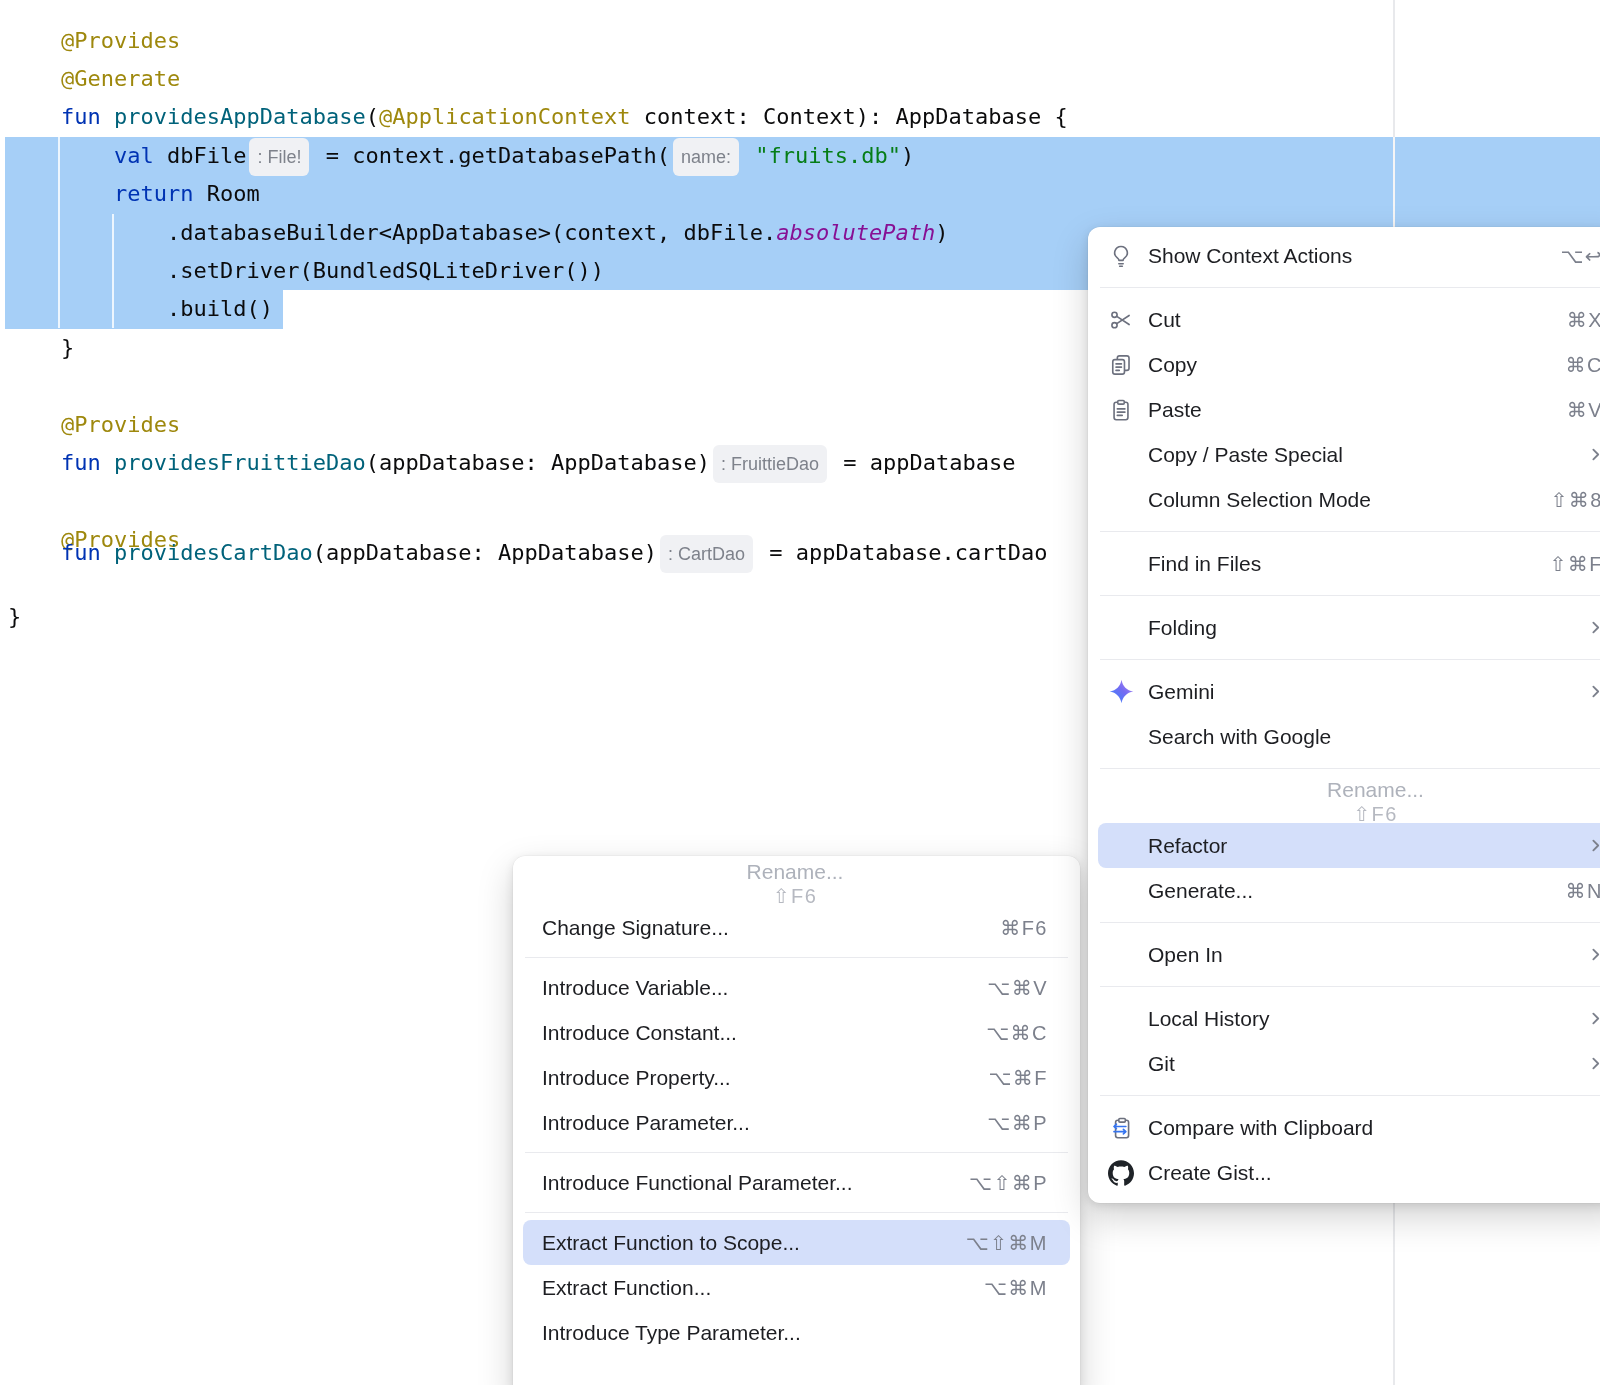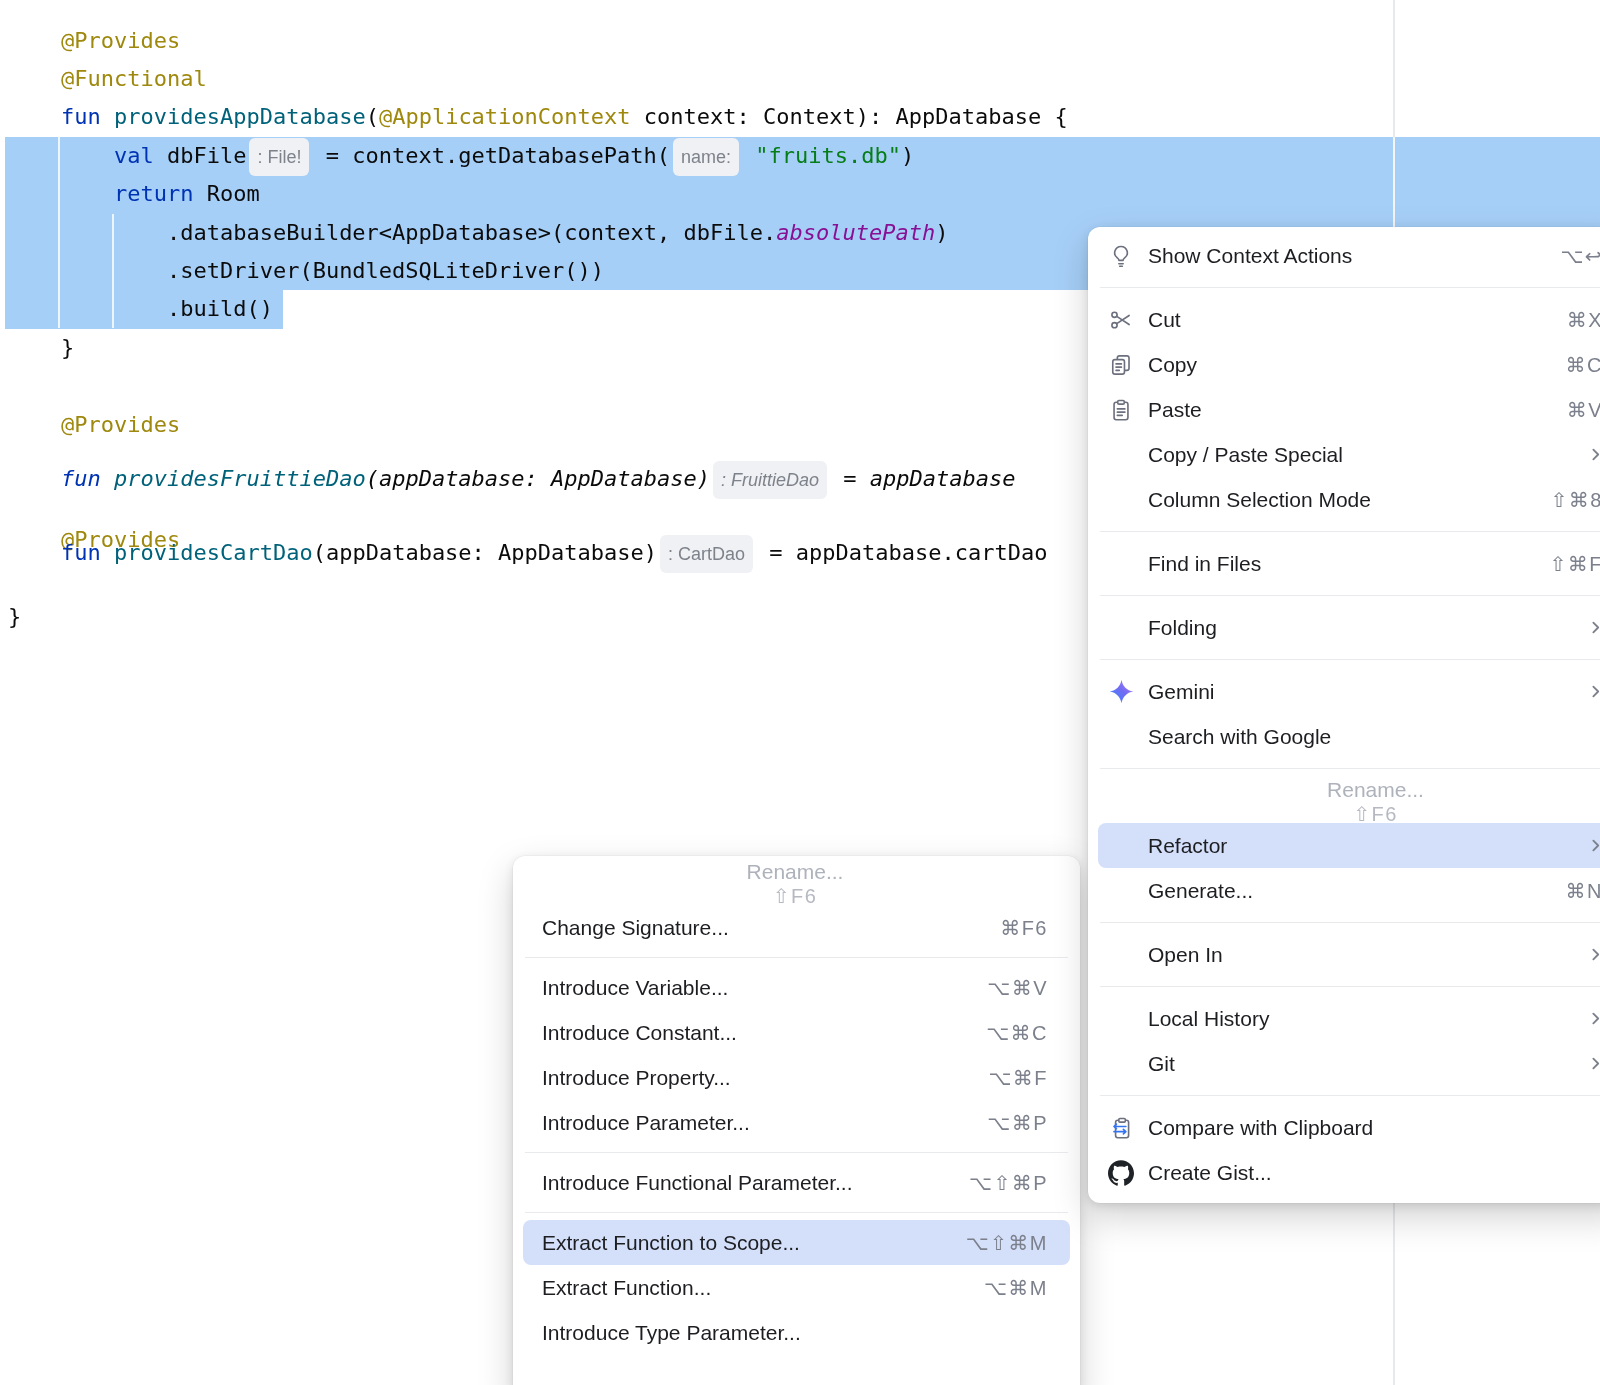--- a/index.html
+++ b/index.html
@@ -62,31 +62,31 @@
 
 <div id="editor">
   <div id="sel-a" class="sel-rect"></div>
   <div id="sel-b" class="sel-rect"></div>
   <div class="margin-line"></div>
   <div class="margin-line-sel"></div>
   <div id="guide-1" class="indent-guide"></div>
   <div id="guide-2" class="indent-guide"></div>
   <div id="code-layer">
       <div class="code-line" style="top: 21.6px;"><span class="tok-plain">    </span><span class="tok-ann">@Provides</span></div>
-      <div class="code-line" style="top: 60px;"><span class="tok-plain">    </span><span class="tok-ann">@Functional</span></div>
+      <div class="code-line" style="top: 60px;"><span class="tok-plain">    </span><span class="tok-ann">@Generate</span></div>
       <div class="code-line" style="top: 98.4px;"><span class="tok-plain">    </span><span class="tok-kw">fun</span><span class="tok-plain"> </span><span class="tok-fn">providesAppDatabase</span><span class="tok-plain">(</span><span class="tok-ann">@ApplicationContext</span><span class="tok-plain"> context: Context): AppDatabase {</span></div>
       <div class="code-line" style="top: 136.8px;"><span class="tok-plain">        </span><span class="tok-kw">val</span><span class="tok-plain"> dbFile</span><span class="tok-chip">: File!</span><span class="tok-plain"> = context.getDatabasePath(</span><span class="tok-chip">name:</span><span class="tok-plain"> </span><span class="tok-str">"fruits.db"</span><span class="tok-plain">)</span></div>
       <div class="code-line" style="top: 175.2px;"><span class="tok-plain">        </span><span class="tok-kw">return</span><span class="tok-plain"> Room</span></div>
       <div class="code-line" style="top: 213.6px;"><span class="tok-plain">            .databaseBuilder&lt;AppDatabase&gt;(context, dbFile.</span><span class="tok-prop">absolutePath</span><span class="tok-plain">)</span></div>
       <div class="code-line" style="top: 252px;"><span class="tok-plain">            .setDriver(BundledSQLiteDriver())</span></div>
       <div class="code-line" style="top: 290.4px;"><span class="tok-plain">            .build()</span></div>
       <div class="code-line" style="top: 328.8px;"><span class="tok-plain">    }</span></div>
       <div class="code-line" style="top: 367.2px;"></div>
       <div class="code-line" style="top: 405.6px;"><span class="tok-plain">    </span><span class="tok-ann">@Provides</span></div>
-      <div class="code-line" style="top: 460px; font-style: italic;"><span class="tok-plain">    </span><span class="tok-kw">fun</span><span class="tok-plain"> </span><span class="tok-fn">providesFruittieDao</span><span class="tok-plain">(appDatabase: AppDatabase)</span><span class="tok-chip">: FruittieDao</span><span class="tok-plain"> = appDatabase</span></div>
+      <div class="code-line" style="top: 444px;"><span class="tok-plain">    </span><span class="tok-kw">fun</span><span class="tok-plain"> </span><span class="tok-fn">providesFruittieDao</span><span class="tok-plain">(appDatabase: AppDatabase)</span><span class="tok-chip">: FruittieDao</span><span class="tok-plain"> = appDatabase</span></div>
       <div class="code-line" style="top: 482.4px;"></div>
       <div class="code-line" style="top: 520.8px;"><span class="tok-plain">    </span><span class="tok-ann">@Provides</span></div>
       <div class="code-line" style="top: 534px;"><span class="tok-plain">    </span><span class="tok-kw">fun</span><span class="tok-plain"> </span><span class="tok-fn">providesCartDao</span><span class="tok-plain">(appDatabase: AppDatabase)</span><span class="tok-chip">: CartDao</span><span class="tok-plain"> = appDatabase.cartDao</span></div>
       <div class="code-line" style="top: 597.6px;"><span class="tok-plain">}</span></div>
     </div>
 </div>
 
 <div id="refactor-submenu" class="menu">
     <div class="menu-row disabled">
       <span class="menu-label">Rename...</span>

